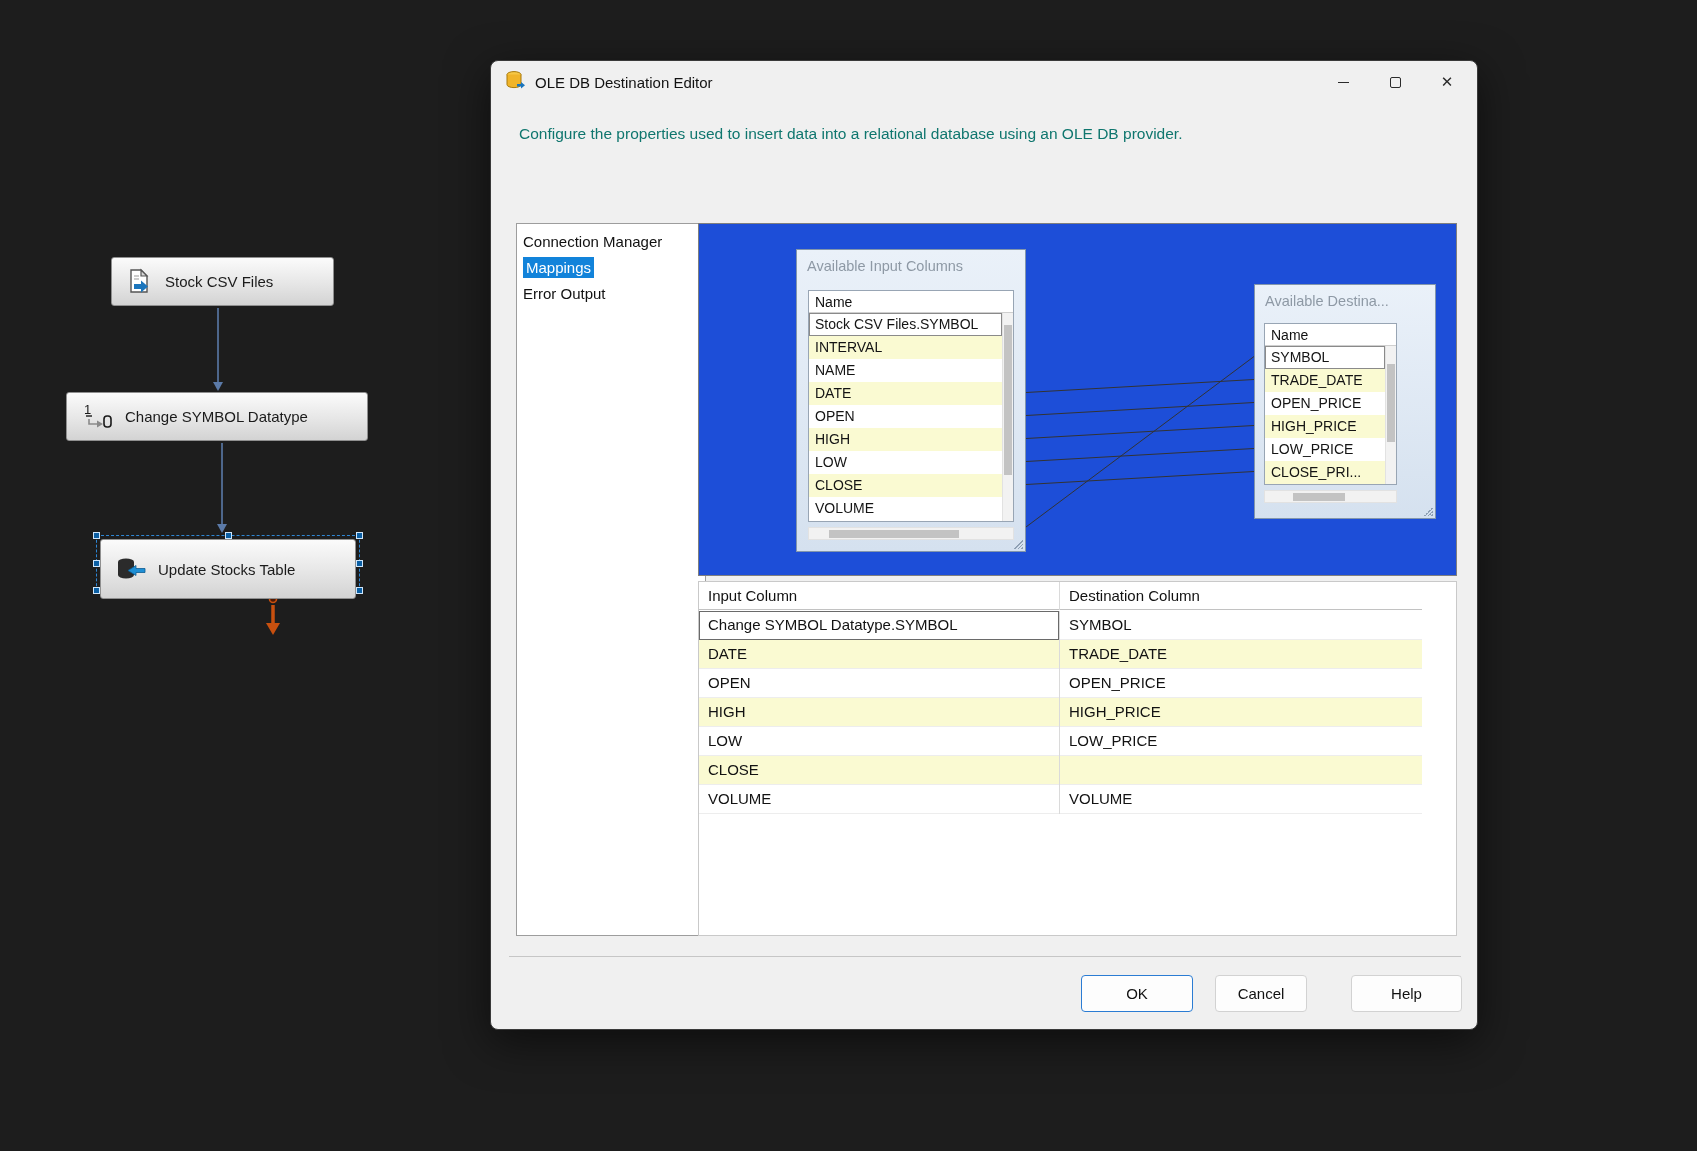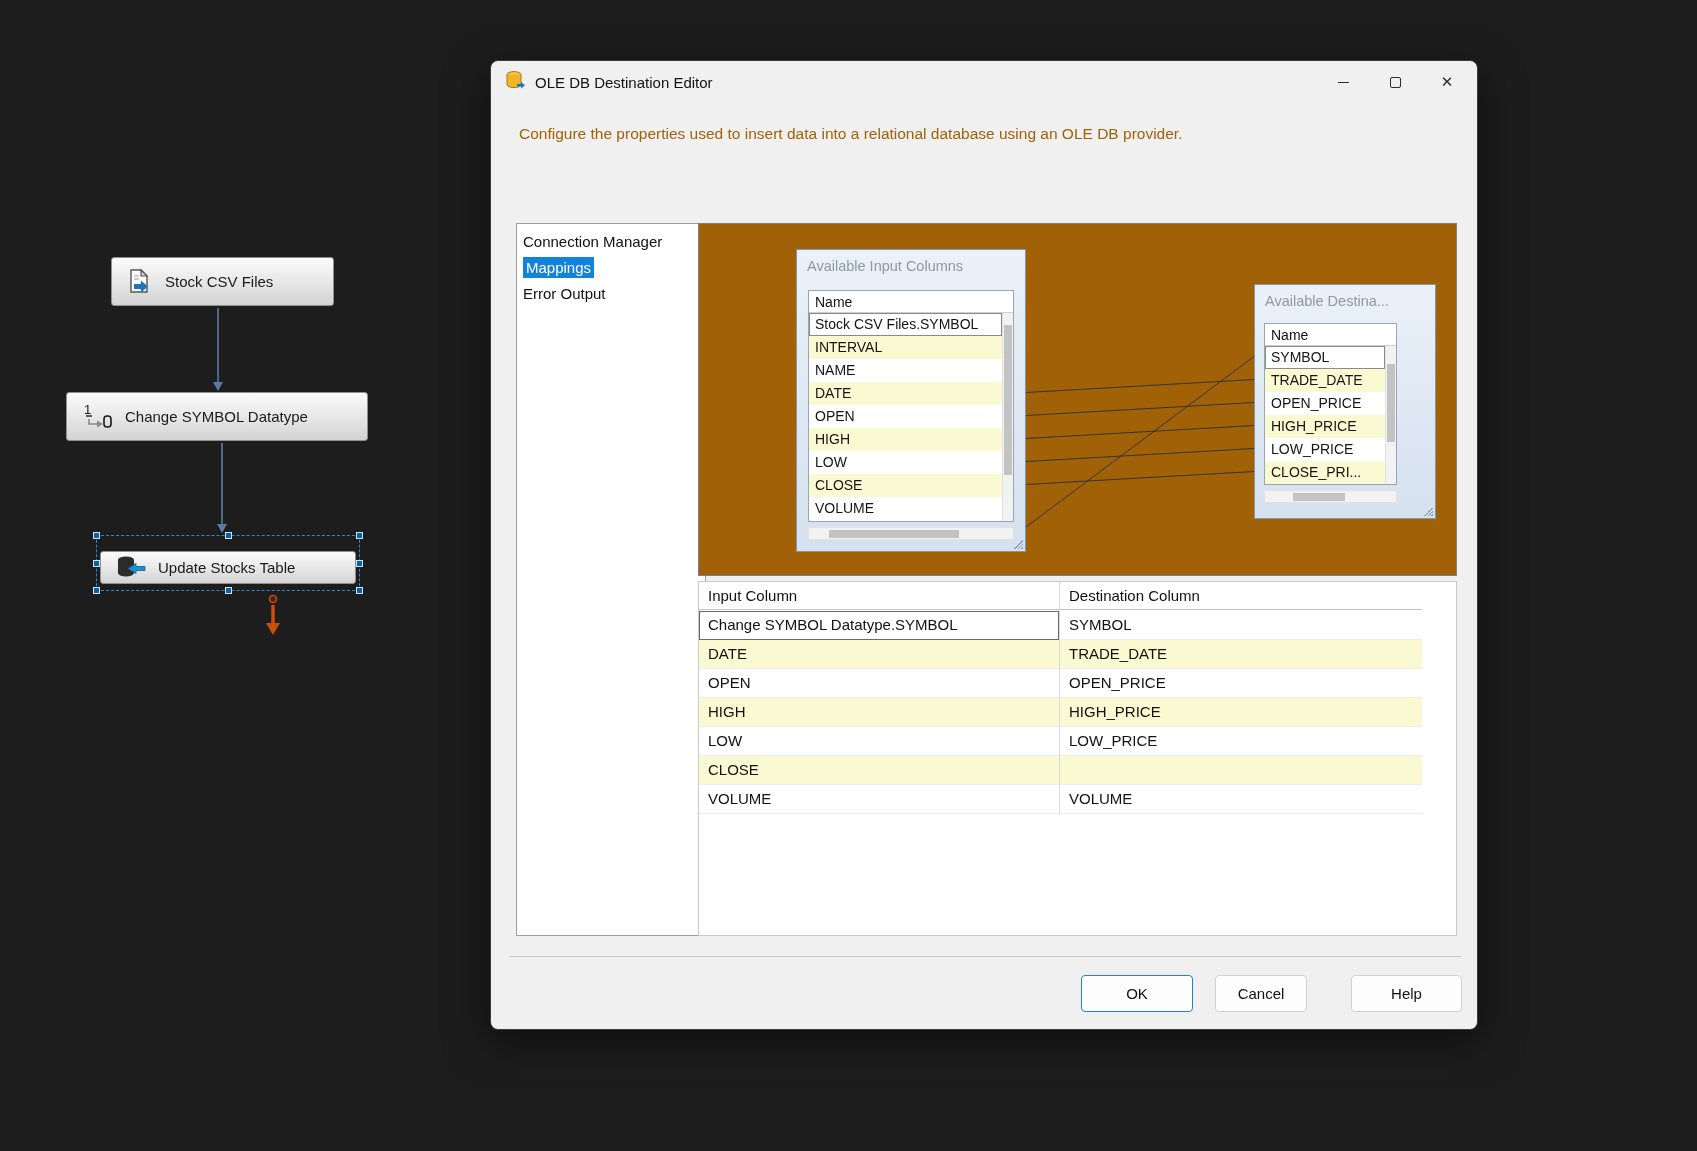--- a/index.html
+++ b/index.html
@@ -7,43 +7,43 @@
   body{background:#1d1d1d;font-family:"Liberation Sans",sans-serif;position:relative;overflow:hidden;color:#111;}
 
   
   #flow-svg{position:absolute;left:0;top:0;width:470px;height:700px;}
   .task-box{position:absolute;display:flex;align-items:center;gap:12px;padding:0 14px;
     background:linear-gradient(180deg,#fbfbfb 0%,#e6e6e6 55%,#d3d3d3 100%);
     border:1px solid #8f8f8f;border-radius:3px;font-size:15px;color:#1b1b1b;}
   #task1{left:103px;top:257px;width:223px;height:49px;margin-left:8px;}
   #task2{left:66px;top:392px;width:302px;height:49px;}
   .selection{position:absolute;left:96px;top:535px;width:264px;height:56px;border:1px dashed #2e86d3;}
-  #task3{left:3px;top:15px;width:256px;height:33px;}
+  #task3{left:3px;top:3px;width:256px;height:60px;}
   .handle{position:absolute;width:7px;height:7px;background:#0b5fa4;border:1px solid #cfe6fb;}
   .h-tl{left:-4px;top:-4px;} .h-tm{left:128px;top:-4px;} .h-tr{right:-4px;top:-4px;}
   .h-ml{left:-4px;top:24px;} .h-mr{right:-4px;top:24px;}
   .h-bl{left:-4px;bottom:-4px;} .h-bm{left:128px;bottom:-4px;} .h-br{right:-4px;bottom:-4px;}
   .task-icon{display:flex;align-items:center;}
 
   
   #dialog{position:absolute;left:490px;top:60px;width:988px;height:970px;background:#f0f0f0;
     border-radius:8px;box-shadow:0 12px 44px rgba(0,0,0,.55);border:1px solid #3a3a3a;}
   .titlebar{position:absolute;left:0;top:0;right:0;height:42px;display:flex;align-items:center;padding-left:14px;}
   .title{margin-left:10px;font-size:15px;color:#121212;}
   .win-controls{position:absolute;right:4px;top:0;height:42px;display:flex;}
   .win-btn{width:52px;height:42px;display:flex;align-items:center;justify-content:center;color:#2b2b2b;font-size:15px;}
   .glyph-min{width:11px;height:1px;background:#2b2b2b;display:block;}
   .glyph-max{width:11px;height:11px;border:1px solid #2b2b2b;border-radius:2px;display:block;}
-  .desc{position:absolute;left:28px;top:64px;font-size:15.5px;color:#a16207;}
+  .desc{position:absolute;left:28px;top:64px;font-size:15.5px;color:#0f766e;}
 
   .nav{position:absolute;left:25px;top:162px;width:190px;height:713px;background:#fff;border:1px solid #9d9d9d;padding:5px 0 0 6px;}
   .nav-item{font-size:15px;color:#111;line-height:26px;white-space:nowrap;}
   .nav-item .sel{background:#1283da;color:#fff;padding:2px 3px;}
 
-  .map-area{position:absolute;left:207px;top:162px;width:759px;height:353px;border:1px solid #7f7f7f;background:#a16207;}
+  .map-area{position:absolute;left:207px;top:162px;width:759px;height:353px;border:1px solid #7f7f7f;background:#1d4ed8;}
   .map-lines{position:absolute;left:0;top:0;}
 
   .col-box{position:absolute;border:1px solid #8296ac;background:linear-gradient(180deg,#eaf1f9,#d5e1ef);}
   .input-box{left:97px;top:25px;width:230px;height:303px;}
   .dest-box{left:555px;top:60px;width:182px;height:235px;}
   .col-box-title{height:30px;line-height:32px;padding-left:10px;color:#8e99a5;font-size:14.5px;white-space:nowrap;overflow:hidden;}
   .col-list{position:absolute;background:#fff;border:1px solid #98a5b4;display:flex;flex-direction:column;}
   .input-box .col-list{left:11px;top:40px;width:206px;height:232px;}
   .dest-box .col-list{left:9px;top:38px;width:133px;height:162px;}
   .col-header{height:22px;line-height:22px;padding-left:6px;border-bottom:1px solid #cfcfcf;font-size:14px;color:#111;background:#fff;}

